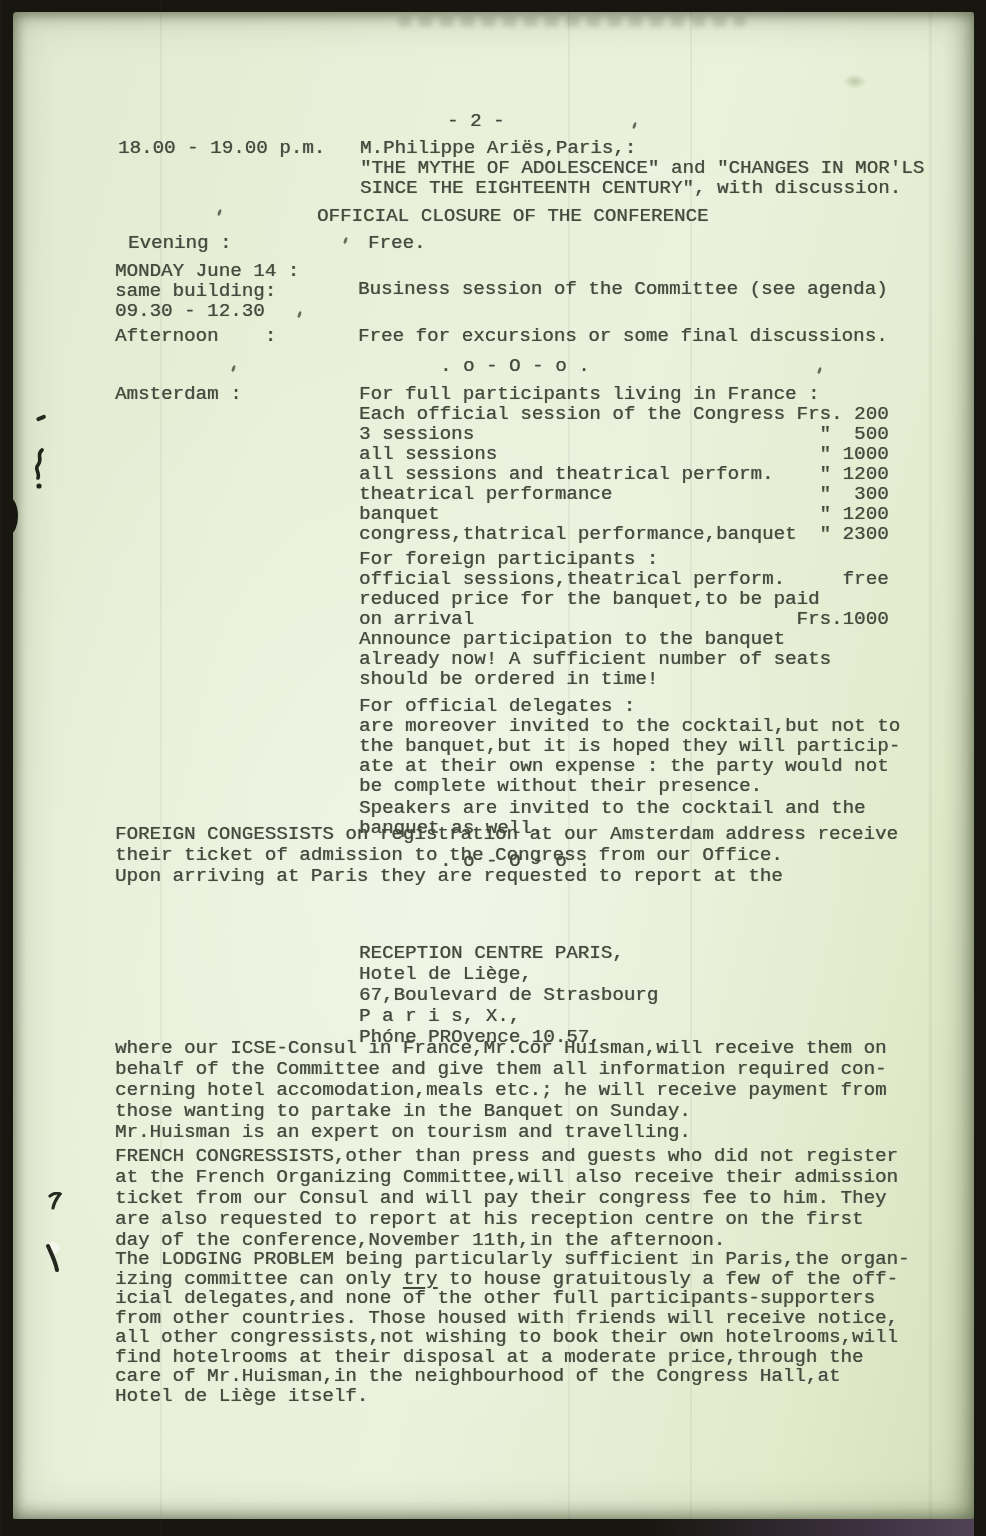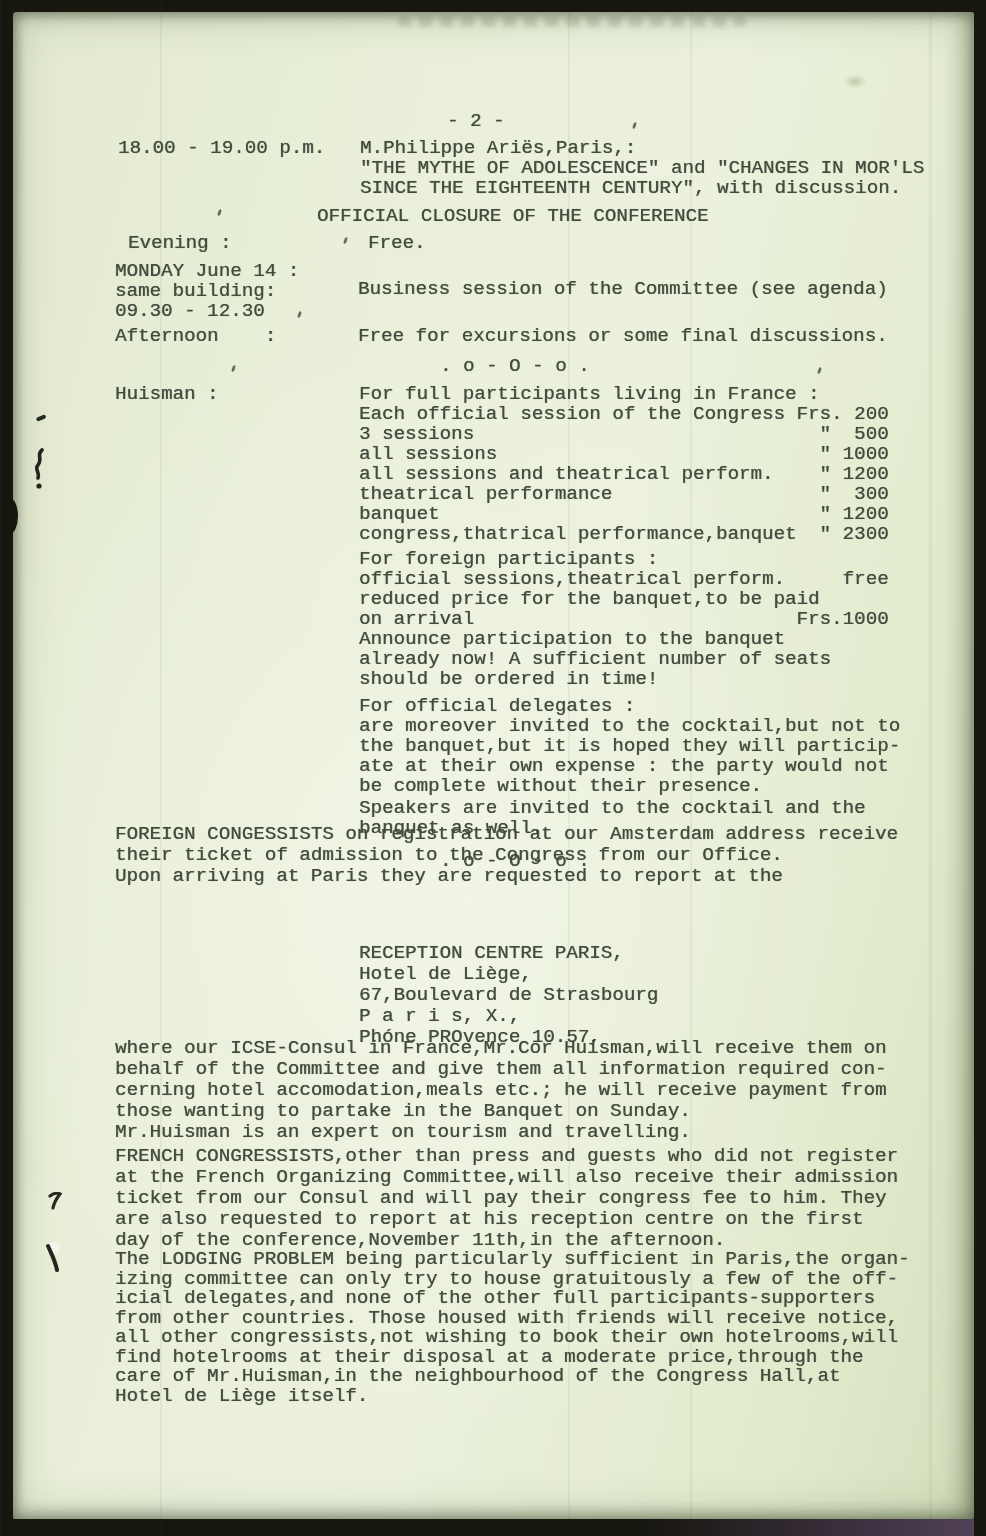--- a/index.html
+++ b/index.html
@@ -34,21 +34,21 @@
     background:linear-gradient(90deg,transparent,rgba(58,70,44,.07),transparent);}
   
   .t{
     position:absolute;white-space:pre;
     font-size:19.2px;line-height:20px;
     color:#444a3e;
     text-shadow:.45px 0 0 rgba(62,68,56,.55), 0 0 1.1px rgba(62,68,56,.30);
   }
   .lh21{line-height:21px;}
   .lh19{line-height:19.5px;}
-  .u{text-underline-offset:3px;text-decoration-thickness:2px;}
+  .u{text-decoration:underline;text-underline-offset:3px;text-decoration-thickness:2px;}
   
   .bleed{
     position:absolute;left:398px;top:16px;width:348px;height:11px;
     background:repeating-linear-gradient(90deg, rgba(72,84,60,.30) 0 13px, transparent 13px 21px);
     filter:blur(2.2px);opacity:.55;border-radius:4px;
   }
   .stain{position:absolute;border-radius:50%;pointer-events:none;}
   .speck{position:absolute;width:3px;height:7px;background:#3c4136;border-radius:60% 40% 60% 40%;transform:rotate(16deg);opacity:.75;}
   .notch{position:absolute;left:6px;top:498px;width:12px;height:36px;background:#17160f;border-radius:0 70% 70% 0 / 0 50% 50% 0;}
   .purple-streak{position:absolute;left:640px;top:1519px;width:334px;height:17px;
@@ -106,21 +106,21 @@
 <div class="t" style="left:115px;top:261px">MONDAY June 14 :
 same building:
 09.30 - 12.30</div>
 <div class="t" style="left:358px;top:279px">Business session of the Committee (see agenda)</div>
 
 <div class="t" style="left:115px;top:326px">Afternoon    :</div>
 <div class="t" style="left:358px;top:326px">Free for excursions or some final discussions.</div>
 
 <div class="t" style="left:440px;top:356px">. o - O - o .</div>
 
-<div class="t" style="left:115px;top:384px">Huisman :</div>
+<div class="t" style="left:115px;top:384px">Amsterdam :</div>
 <div class="t" style="left:359px;top:384px">For full participants living in France :
 Each official session of the Congress Frs. 200
 3 sessions                              "  500
 all sessions                            " 1000
 all sessions and theatrical perform.    " 1200
 theatrical performance                  "  300
 banquet                                 " 1200
 congress,thatrical performance,banquet  " 2300</div>
 <div class="t" style="left:359px;top:549px">For foreign participants :
 official sessions,theatrical perform.     free

